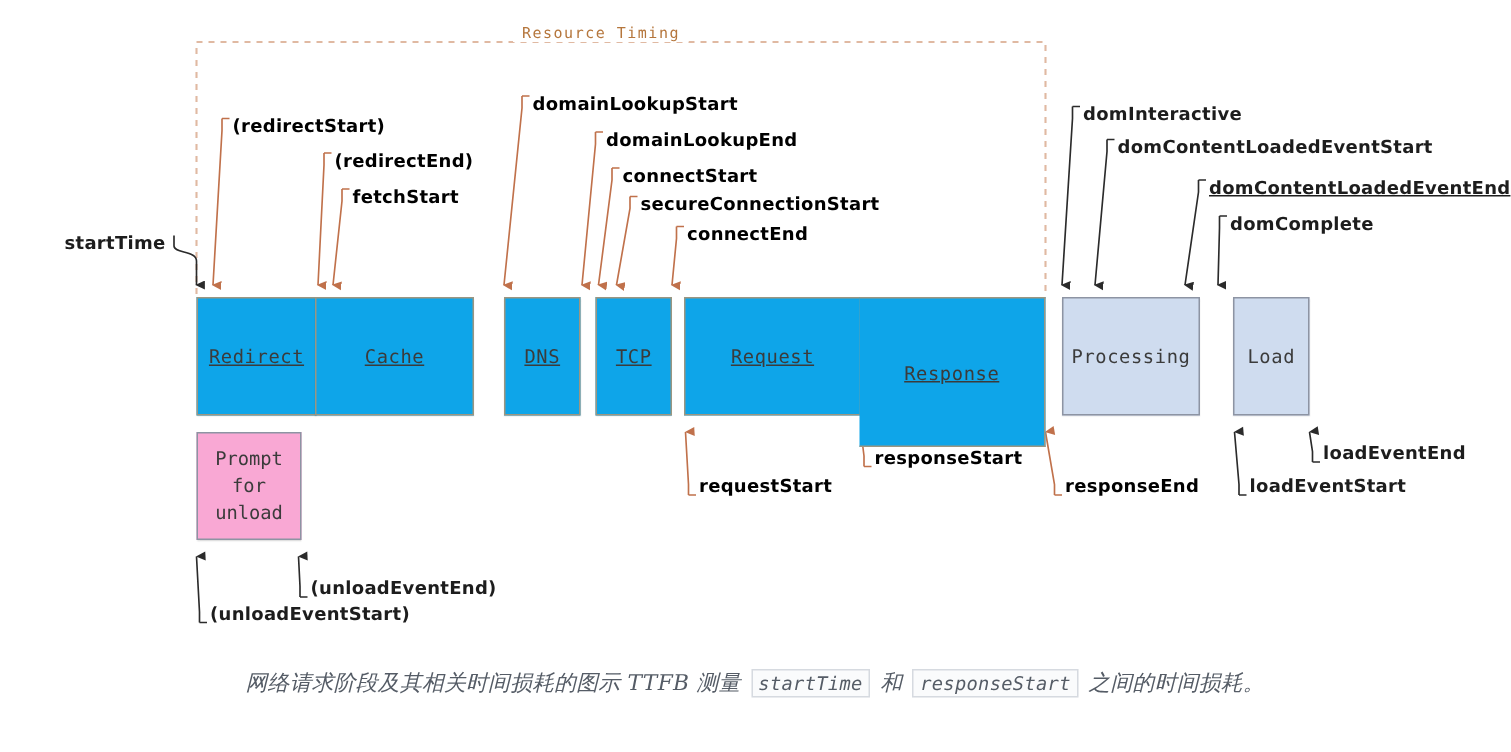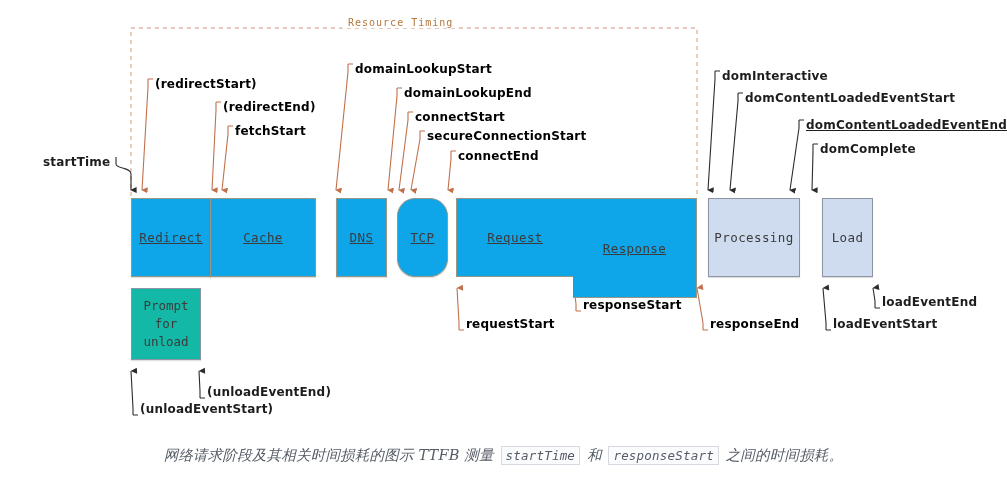--- a/index.html
+++ b/index.html
@@ -18,21 +18,21 @@
     font-family:"DejaVu Sans Mono", monospace;
     font-size:12.5px;color:#3b3b3b;letter-spacing:.4px;
     box-shadow:0 1px 1px rgba(0,0,0,.12);
   }
   .phase.net{background:#0ea5e9;text-decoration:underline;}
   .phase.dom{background:#cfdcef;border-color:#8d94a3;}
   .phase.pair{box-shadow:none;}
 
   .prompt{
     position:absolute;box-sizing:border-box;
-    background:#14b8a6;border:1px solid #8d94a3;
+    background:#f9a8d4;border:1px solid #8d94a3;
     display:flex;flex-direction:column;align-items:center;justify-content:center;
     font-family:"DejaVu Sans Mono", monospace;
     font-size:12.5px;color:#3b3b3b;line-height:1.45;
     box-shadow:0 1px 1px rgba(0,0,0,.12);
   }
 
   
   .lbl{
     position:absolute;white-space:nowrap;
     font-family:"DejaVu Sans", sans-serif;
@@ -109,21 +109,21 @@
   <div id="boxes">
       <div class="phase net" style="left: 131px; top: 198px; width: 80px; height: 79px;">
         <span>Redirect</span>
       </div>
       <div class="phase net" style="left: 210px; top: 198px; width: 106px; height: 79px;">
         <span>Cache</span>
       </div>
       <div class="phase net" style="left: 336px; top: 198px; width: 51px; height: 79px;">
         <span>DNS</span>
       </div>
-      <div class="phase net" style="left: 397px; top: 198px; width: 51px; height: 79px; border-radius: 18px;">
+      <div class="phase net" style="left: 397px; top: 198px; width: 51px; height: 79px;">
         <span>TCP</span>
       </div>
       <div class="phase net pair" style="left: 456px; top: 198px; width: 118px; height: 79px;">
         <span>Request</span>
       </div>
       <div class="phase net pair" style="left: 573px; top: 198px; width: 124px; height: 100px; border-left: none;">
         <span>Response</span>
       </div>
       <div class="phase dom" style="left: 708px; top: 198px; width: 92px; height: 79px;">
         <span>Processing</span>

